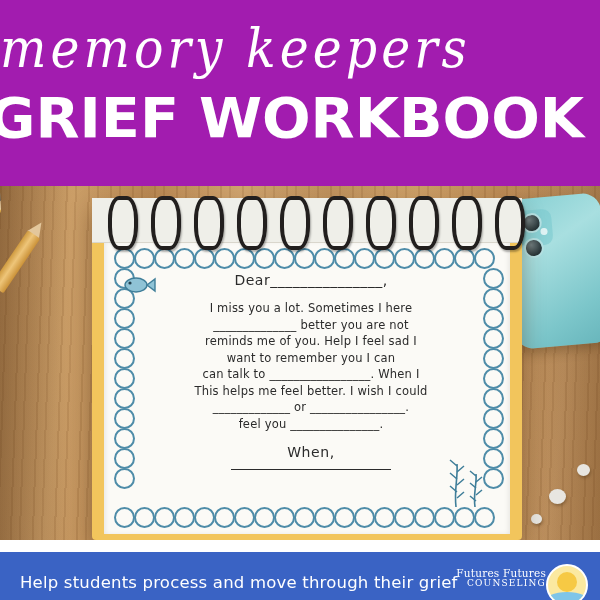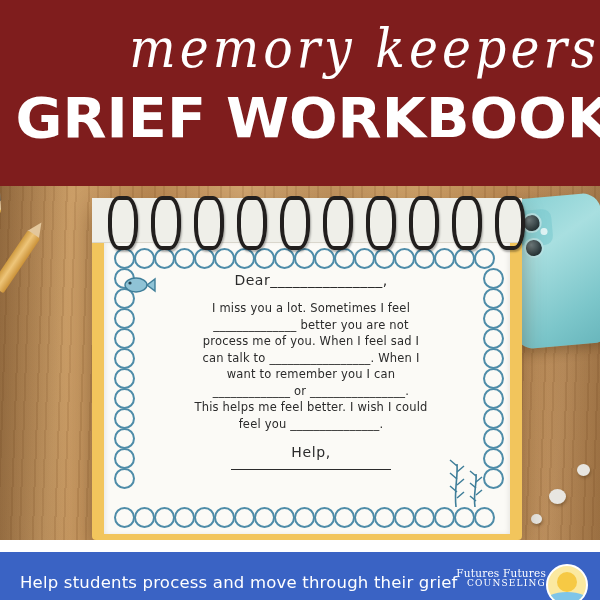--- a/index.html
+++ b/index.html
@@ -19,24 +19,24 @@
     height: 600px;
     overflow: hidden;
   }
 
   
   .top-banner {
     position: absolute;
     left: 0; top: 0;
     width: 600px;
     height: 186px;
-    background: #7f1d1d;
+    background: #a21caf;
     display: flex;
     flex-direction: column;
-    align-items: flex-end;
+    align-items: flex-start;
     justify-content: flex-start;
     overflow: hidden;
   }
   .script-title {
     color: #ffffff;
     font-family: "DejaVu Serif", serif;
     font-style: italic;
     font-weight: 400;
     font-size: 49px;
     letter-spacing: 4px;
@@ -478,30 +478,30 @@
         <svg class="seaweed" viewBox="0 0 46 58">
           <path d="M14 57 C12 40 16 28 15 14" stroke="#3f7e99" stroke-width="1.6" fill="none"></path>
           <path d="M15 16 l-7 -6 M15 22 l7 -6 M15 29 l-7 -6 M15 35 l7 -6 M15 42 l-7 -6 M15 48 l7 -6" stroke="#3f7e99" stroke-width="1.5" fill="none"></path>
           <path d="M33 57 C31 44 35 34 34 24" stroke="#3f7e99" stroke-width="1.6" fill="none"></path>
           <path d="M34 26 l-6 -5 M34 32 l6 -5 M34 38 l-6 -5 M34 45 l6 -5 M34 51 l-6 -5" stroke="#3f7e99" stroke-width="1.5" fill="none"></path>
         </svg>
 
         <div class="sheet-text">
           <div class="line-dear">Dear_______________,</div>
           <div class="body-lines">
-            <div>I miss you a lot. Sometimes I feel</div>
+            <div>I miss you a lot. Sometimes I here</div>
             <div>______________ better you are not</div>
-            <div>process me of you. When I feel sad I</div>
+            <div>reminds me of you. Help I feel sad I</div>
+            <div>want to remember you I can</div>
             <div>can talk to _________________. When I</div>
-            <div>want to remember you I can</div>
+            <div>This helps me feel better. I wish I could</div>
             <div>_____________ or ________________.</div>
-            <div>This helps me feel better. I wish I could</div>
             <div>feel you _______________.</div>
           </div>
-          <div class="line-love">Help,</div>
+          <div class="line-love">When,</div>
           <div class="sig-line"></div>
         </div>
       </div>
 
       <div class="spiral-strip"></div>
       <div id="rings">
           <div class="ring" style="left: 16px;"></div>
           <div class="ring" style="left: 59px;"></div>
           <div class="ring" style="left: 102px;"></div>
           <div class="ring" style="left: 145px;"></div>

